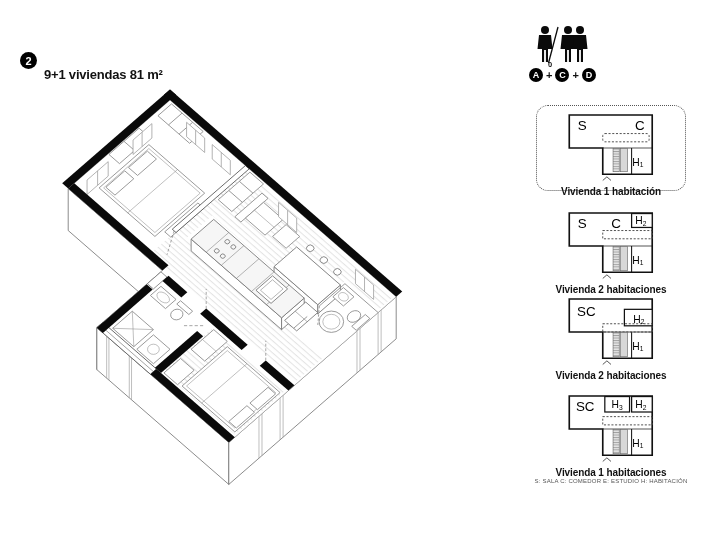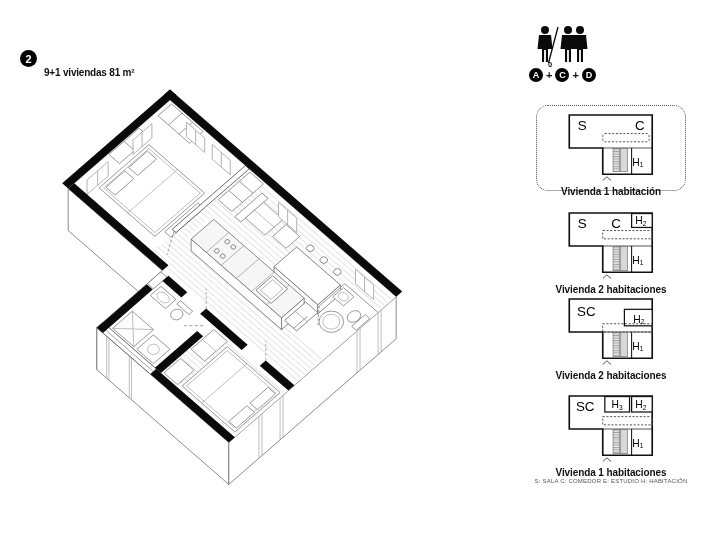--- a/index.html
+++ b/index.html
@@ -6,21 +6,21 @@
   body{
     width:710px;height:545px;position:relative;background:#ffffff;
     font-family:"Liberation Sans", sans-serif;color:#111;overflow:hidden;
   }
   
   .hdr{position:absolute;left:20px;top:39px;display:flex;align-items:center;gap:7px;}
   .num-badge{
     width:17px;height:17px;border-radius:50%;background:#000;color:#fff;
     font-size:11px;font-weight:bold;display:flex;align-items:center;justify-content:center;
   }
-  .hdr-title{font-size:10px;font-weight:bold;letter-spacing:-0.2px;margin-top:28px;}
+  .hdr-title{font-size:13px;font-weight:bold;letter-spacing:-0.2px;margin-top:28px;}
   
   svg.plan{position:absolute;left:35px;top:60px;}
   
   .occ-icons{position:absolute;left:527px;top:22px;}
   .occ-badges{
     position:absolute;left:529px;top:68px;display:flex;align-items:center;gap:3px;
   }
   .mod-badge{
     width:14px;height:14px;border-radius:50%;background:#000;color:#fff;
     font-size:9px;font-weight:bold;display:flex;align-items:center;justify-content:center;

